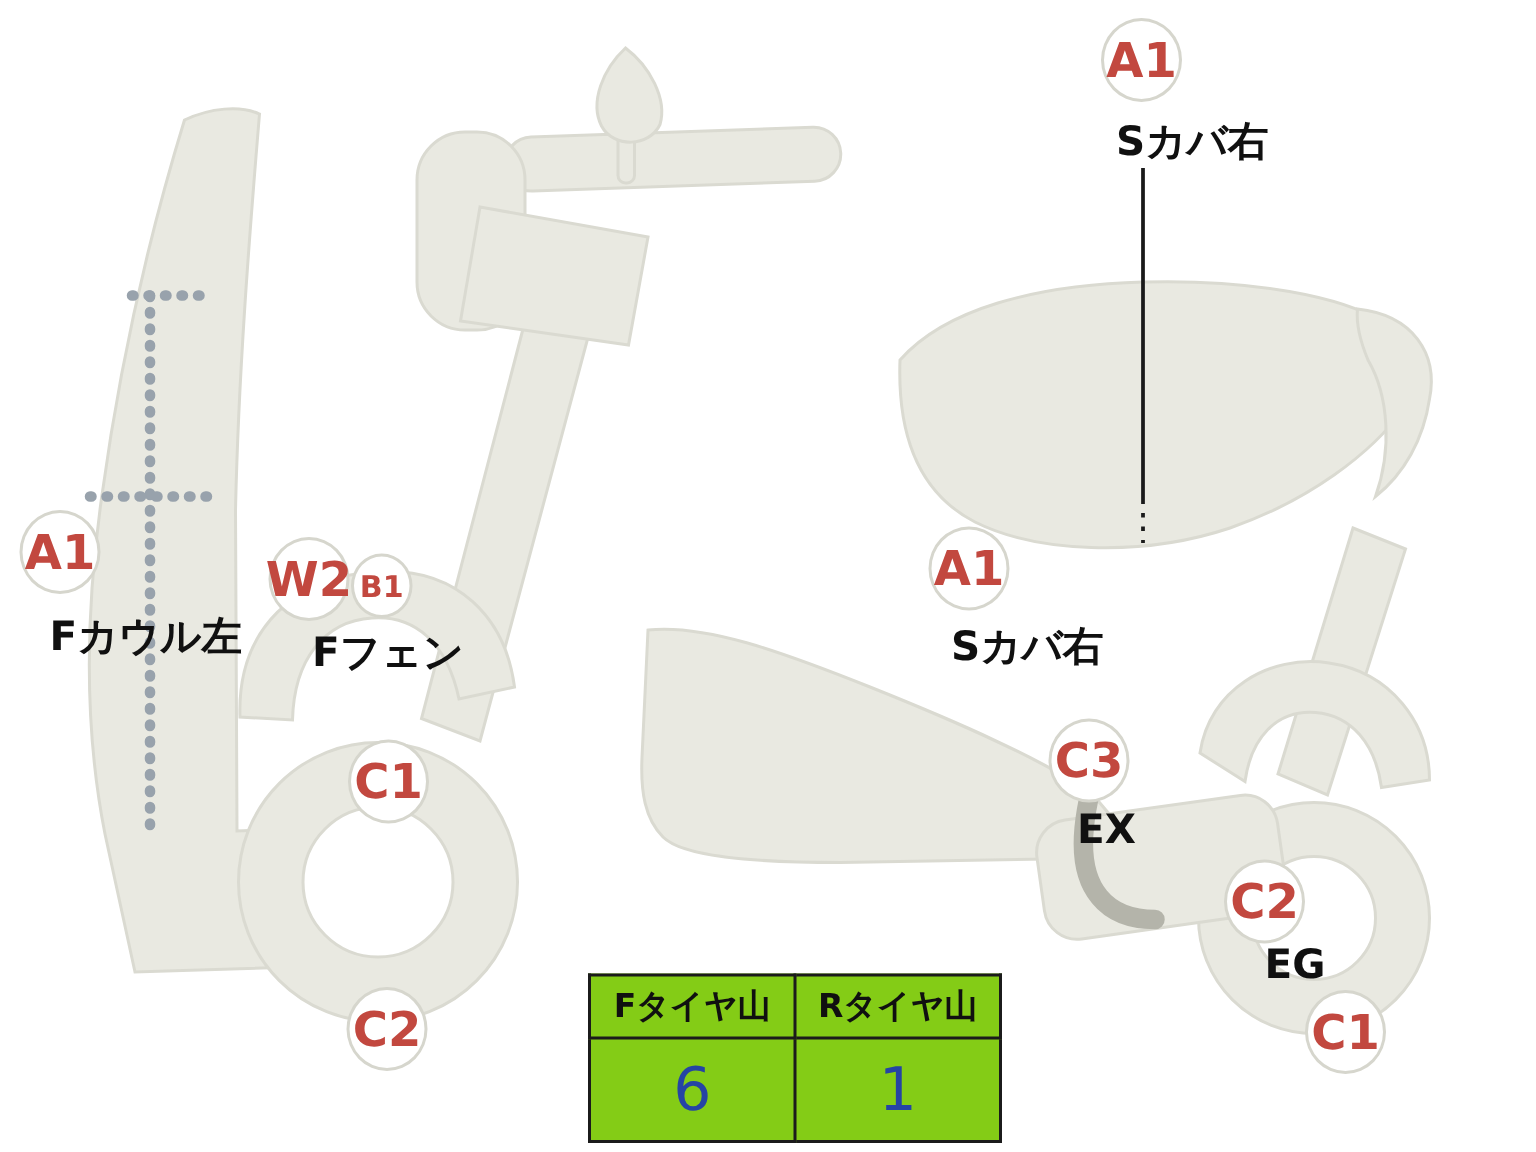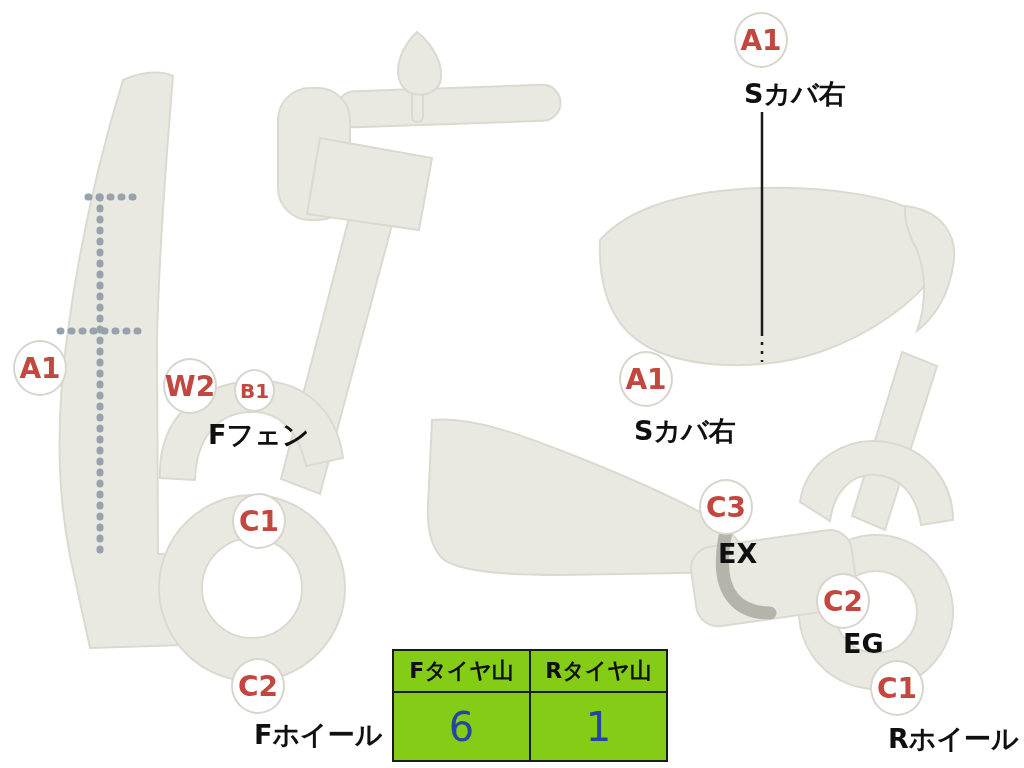--- a/index.html
+++ b/index.html
@@ -6,21 +6,21 @@
   .canvas{
     position:relative;width:1024px;height:768px;background:#ffffff;
     overflow:hidden;font-family:"DejaVu Sans","Liberation Sans",sans-serif;
   }
   .art{position:absolute;left:0;top:0;width:1024px;height:768px;}
   .badge{
     position:absolute;background:#ffffff;border:2px solid #d6d6cd;border-radius:50%;
     display:flex;align-items:center;justify-content:center;
     color:#c2483f;font-weight:bold;box-sizing:border-box;z-index:5;
   }
-  .badge-lg{width:54px;height:56px;font-size:28px;text-align:right;}
+  .badge-lg{width:54px;height:56px;font-size:32px;text-align:right;}
   .badge-sm{width:41px;height:43px;font-size:20px;}
   .marker-label{
     position:absolute;color:#101010;font-weight:bold;font-size:27px;
     white-space:nowrap;z-index:5;letter-spacing:0px;
   }
   .tire-table{
     position:absolute;left:392px;top:649px;border-collapse:collapse;background:#84cc16;z-index:6;
   }
   .tire-table th,.tire-table td{
     border:2.5px solid #1b1b1b;text-align:center;box-sizing:border-box;
@@ -103,41 +103,40 @@
     <g>
       <line x1="762" y1="112" x2="762" y2="336" stroke="#1a1a1a" stroke-width="2.5"></line>
       <line x1="762" y1="342" x2="762" y2="362" stroke="#1a1a1a" stroke-width="2.5" stroke-dasharray="3 6"></line>
     </g>
   </svg>
 
   <div class="badge badge-lg" style="left:734px;top:12px">A1</div>
   <div class="marker-label" style="left:744px;top:76px">Sカバ右</div>
 
   <div class="badge badge-lg" style="left:13px;top:340px">A1</div>
+  <div class="marker-label" style="left:33px;top:406px">Fカウル左</div>
 
-  <div class="badge badge-lg" style="left:163px;top:358px">W2</div>
+  <div class="badge badge-lg" style="left:179px;top:358px">W2</div>
   <div class="badge badge-sm" style="left:234px;top:369px">B1</div>
   <div class="marker-label" style="left:208px;top:417px">Fフェン</div>
 
   <div class="badge badge-lg" style="left:232px;top:493px">C1</div>
 
   <div class="badge badge-lg" style="left:231px;top:658px">C2</div>
-  <div class="marker-label" style="left:254px;top:717px">Fホイール</div>
 
   <div class="badge badge-lg" style="left:619px;top:351px">A1</div>
   <div class="marker-label" style="left:634px;top:413px">Sカバ右</div>
 
   <div class="badge badge-lg" style="left:699px;top:479px">C3</div>
   <div class="marker-label" style="left:718px;top:538px">EX</div>
 
   <div class="badge badge-lg" style="left:816px;top:573px">C2</div>
   <div class="marker-label" style="left:843px;top:628px">EG</div>
 
   <div class="badge badge-lg" style="left:870px;top:660px">C1</div>
-  <div class="marker-label" style="left:888px;top:721px">Rホイール</div>
 
   <table class="tire-table">
     <tbody>
         <tr>
       <th>Fタイヤ山</th>
       <th>Rタイヤ山</th>
     </tr>
     <tr>
       <td>6</td>
       <td>1</td>

